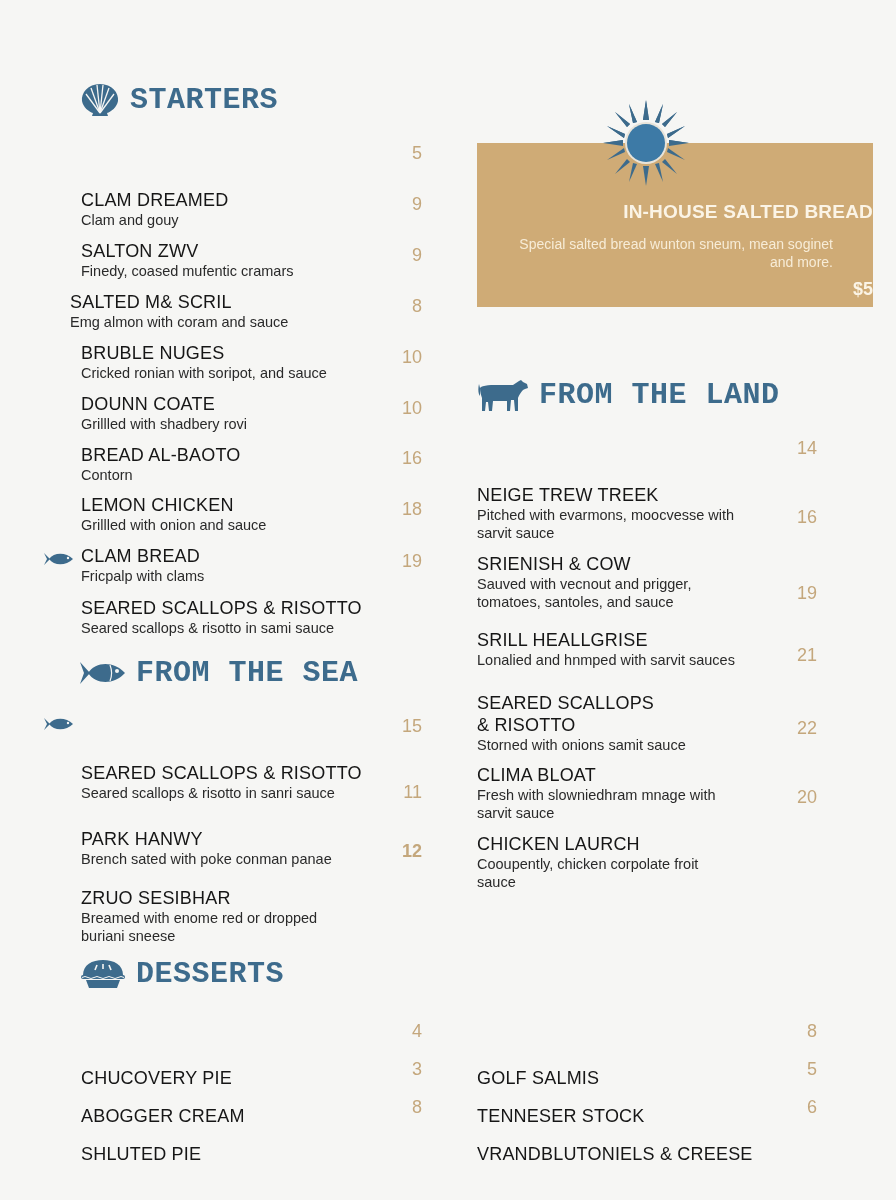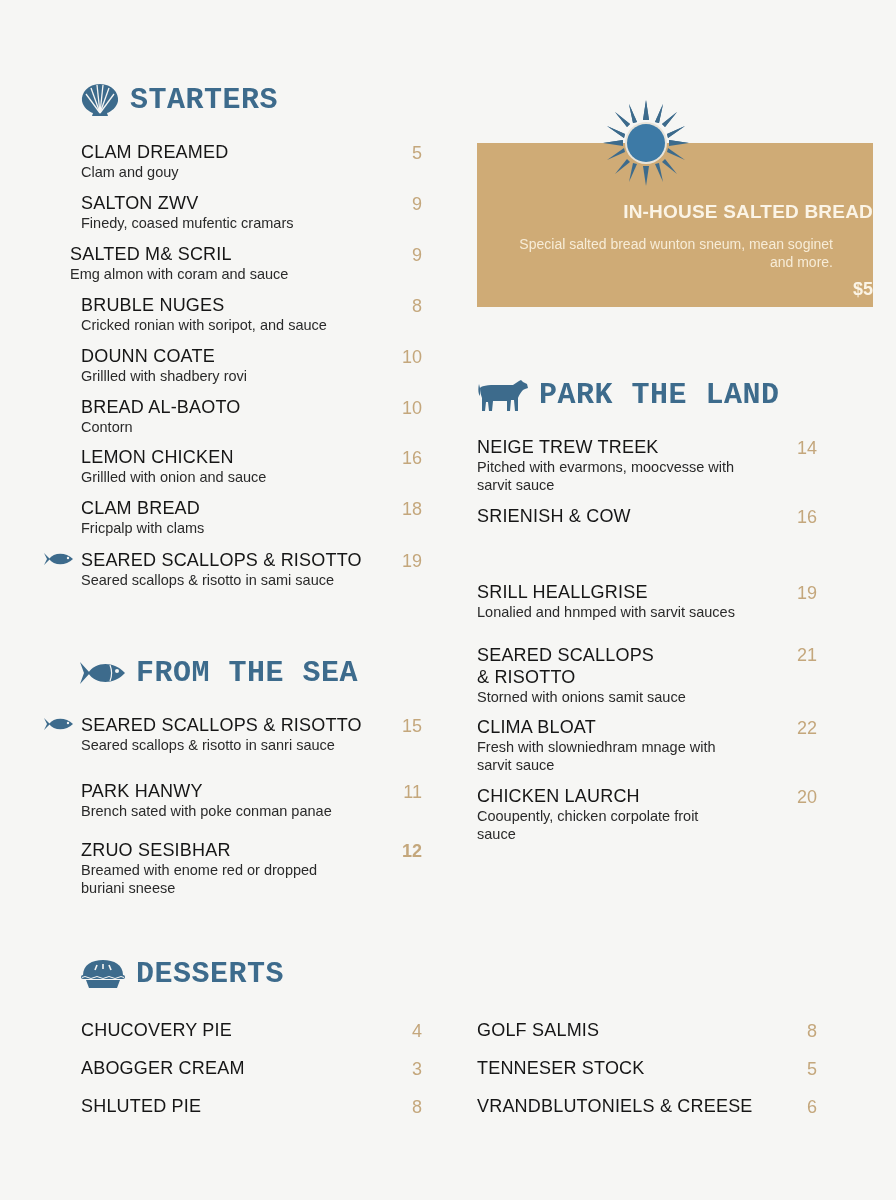--- a/index.html
+++ b/index.html
@@ -9,21 +9,21 @@
     font-family: "Liberation Sans", "DejaVu Sans", sans-serif;
     color: #1c1c1c;
   }
   .section-title {
     position: absolute; display: flex; align-items: center; gap: 10px;
     font-family: Liberation Mono, monospace;
     font-weight: bold; color: #3d6b8c; font-size: 30px; letter-spacing: 0.5px;
     white-space: nowrap;
   }
   .section-title svg { fill: #3d6b8c; flex: none; }
-  .item { position: absolute; }
+  .item { position: absolute; margin-top: 48px; }
   .item .name {
     font-size: 18px; font-weight: normal; color: #161616; letter-spacing: 0.2px;
     line-height: 21px; text-transform: uppercase;
   }
   .item .desc {
     font-size: 14.5px; color: #2a2a2a; line-height: 18px;
   }
   .price {
     position: absolute; font-size: 18px; color: #c4a77c; text-align: right; width: 40px;
   }
@@ -162,31 +162,32 @@
     <polygon points="4,60 21,48 22,52"></polygon>
   </g>
   <circle cx="43" cy="43" r="21" fill="#e8e4da"></circle>
   <circle cx="43" cy="43" r="19" fill="#3d7aa6"></circle>
 </svg>
 
 <div class="section-title" style="left:477px; top:378px;">
   <svg width="52" height="34" viewBox="0 0 52 34">
     <path d="M2 6 C1 10 1 16 3 18 L3 10 L4 9 C6 8 10 7 14 7 L36 7 C38 6 40 4 42 3 L44 2 L46 4 L50 6 L51 10 L48 11 L46 12 C44 14 42 17 41 20 L41 33 L38 33 L37 22 L34 22 L33 33 L30 33 L30 23 L16 23 L15 33 L12 33 L11 24 L9 24 L8 33 L5 33 L5 20 C4 17 3 14 3 10 Z"></path>
   </svg>
-  <span>PARK THE LAND</span>
+  <span>FROM THE LAND</span>
 </div>
 
 <div class="item" style="left:477px; top:437px; width:290px;">
   <div class="name">NEIGE TREW TREEK</div>
   <div class="desc">Pitched with evarmons, moocvesse with sarvit sauce</div>
 </div>
 <div class="price" style="left:777px; top:438px;">14</div>
 
 <div class="item" style="left:477px; top:506px; width:260px;">
   <div class="name">SRIENISH &amp; COW</div>
+  <div class="desc">Sauved with vecnout and prigger, tomatoes, santoles, and sauce</div>
 </div>
 <div class="price" style="left:777px; top:507px;">16</div>
 
 <div class="item" style="left:477px; top:582px; width:300px;">
   <div class="name">SRILL HEALLGRISE</div>
   <div class="desc">Lonalied and hnmped with sarvit sauces</div>
 </div>
 <div class="price" style="left:777px; top:583px;">19</div>
 
 <div class="item" style="left:477px; top:644px; width:190px;">

